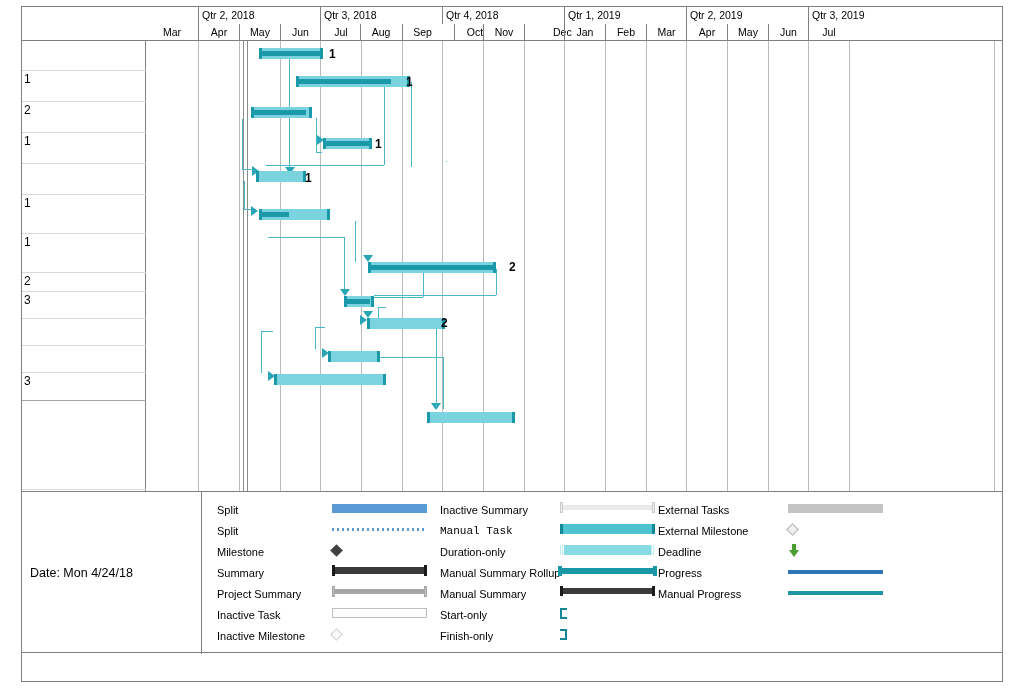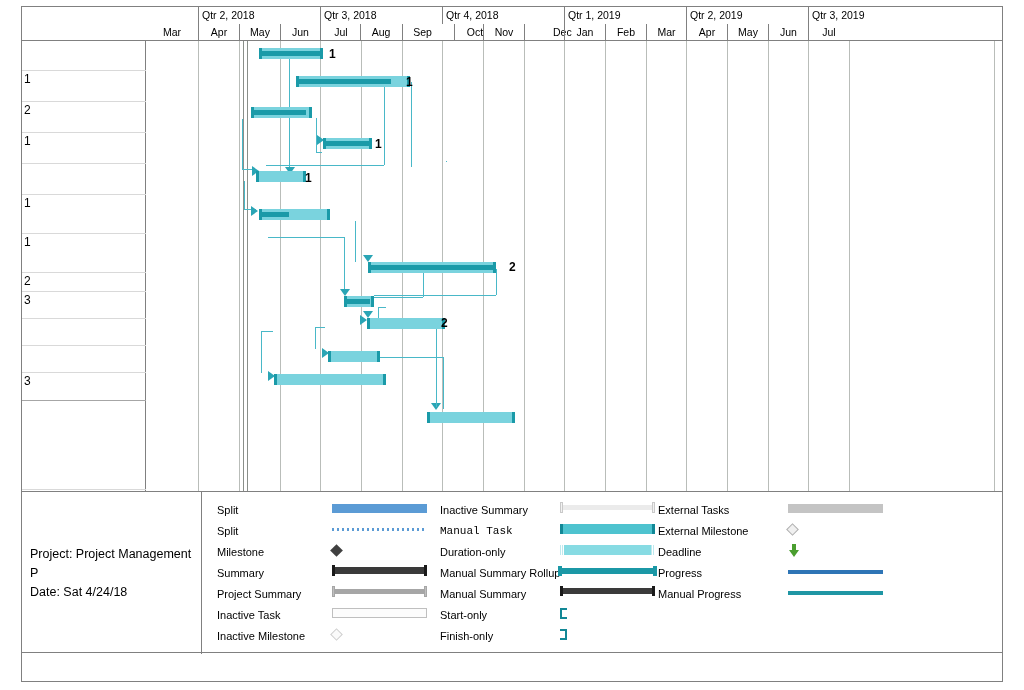--- a/index.html
+++ b/index.html
@@ -261,22 +261,21 @@
           </div>
           <div class="bar" style="left: 281px; top: 371px; width: 88px;">
             <span class="capL"></span>
             <span class="capR"></span>
           </div>
         </div>
     </div>
 
     <div class="legend">
       <div class="projinfo">
-        <div>Project: Project Management P</div>
-        <div>Date: Sat 4/24/18</div>
+        <div>Date: Mon 4/24/18</div>
       </div>
       <div id="legendcols">
           <div class="lgcol" style="left: 195px;">
             <div class="lgrow">
               <div class="lgtxt" style="left: 0px;">Split</div>
               <div class="lgsym" style="left: 115px; width: 95px;">
                 <div class="s-task" style="position: absolute; left: 0px; right: 0px;"></div>
               </div>
             </div>
             <div class="lgrow">

